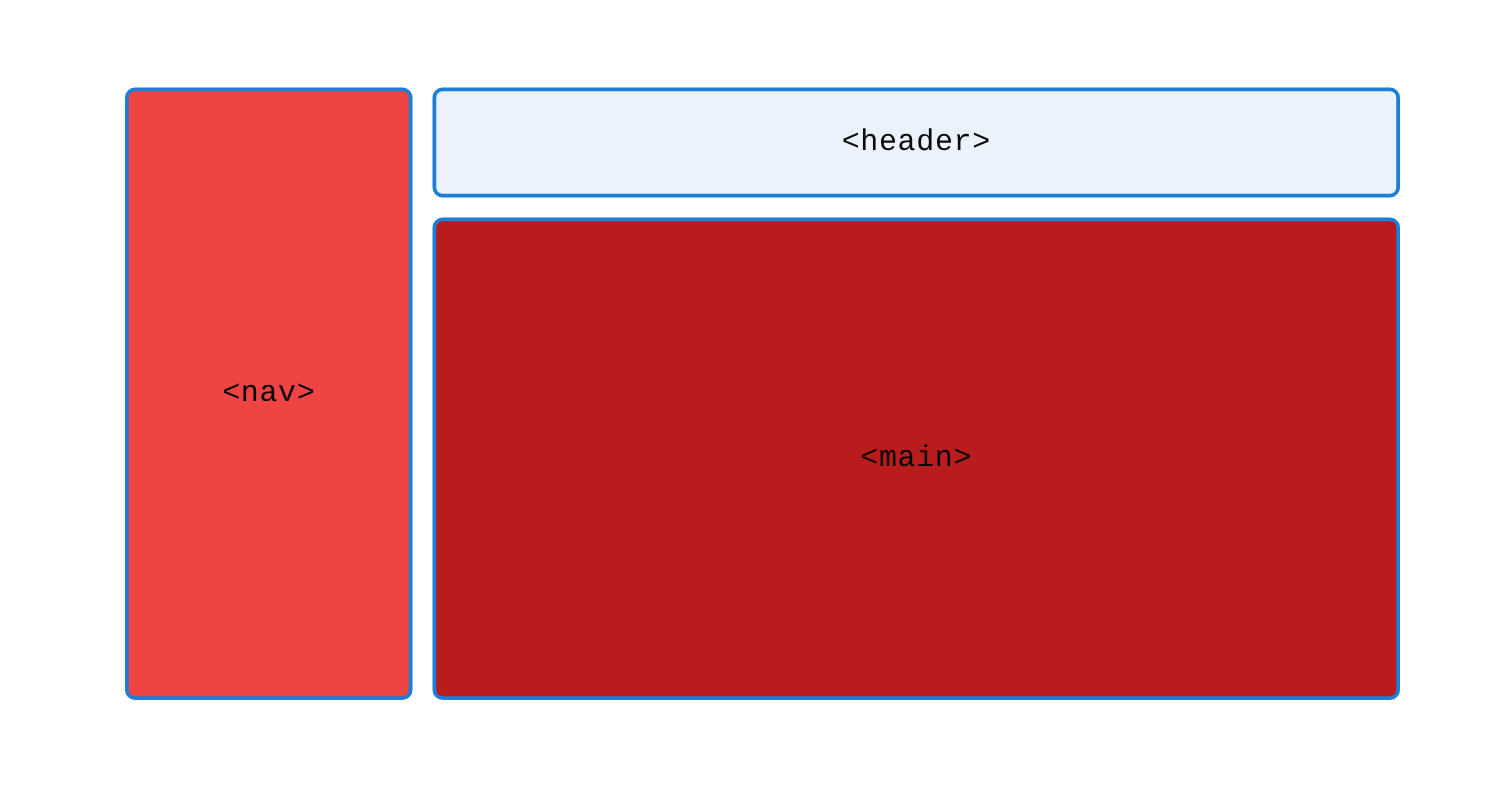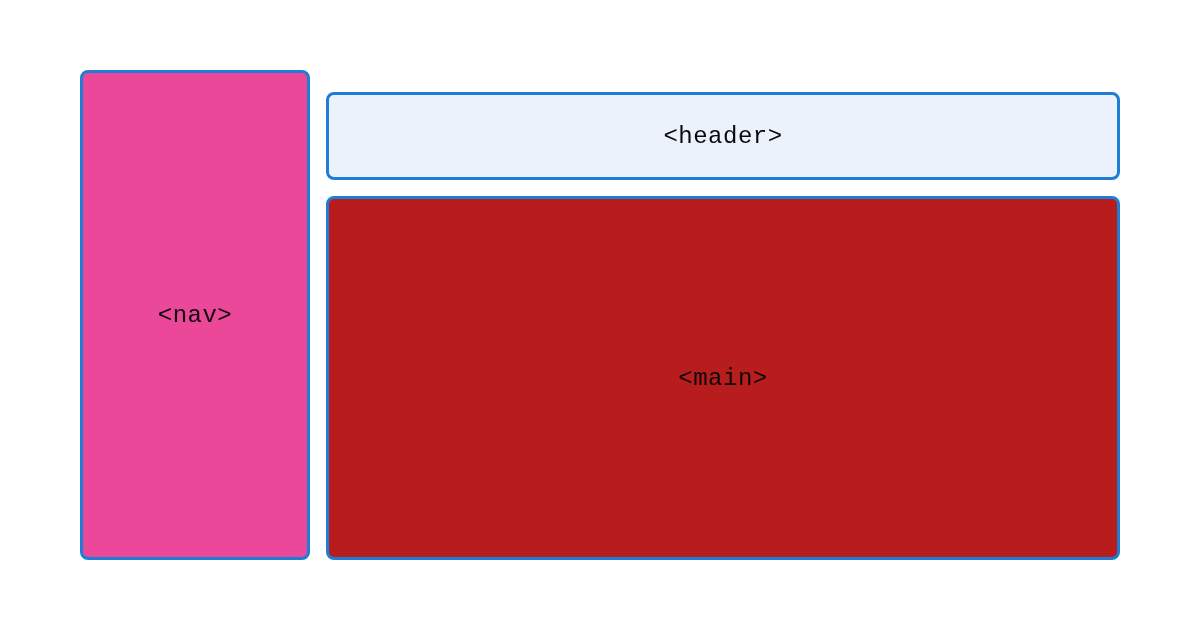--- a/index.html
+++ b/index.html
@@ -19,44 +19,44 @@
     .layout {
       display: flex;
       gap: 16px;
       width: 100%;
       height: 100%;
     }
     
     .nav-box {
       width: 230px;
       flex-shrink: 0;
-      background: #ec4899;
+      background: #ef4444;
       border: 3px solid #1c7ed6;
       border-radius: 8px;
       display: flex;
       align-items: center;
       justify-content: center;
+      margin-left: 20px;
     }
     
     .right-col {
       flex: 1;
       display: flex;
       flex-direction: column;
       gap: 16px;
     }
     
     .header-box {
       height: 88px;
       background: #ebf2fc;
       border: 3px solid #1c7ed6;
       border-radius: 8px;
       display: flex;
       align-items: center;
       justify-content: center;
-      margin-top: 22px;
     }
     
     .main-box {
       flex: 1;
       background: #b91c1c;
       border: 3px solid #1c7ed6;
       border-radius: 8px;
       display: flex;
       align-items: center;
       justify-content: center;

